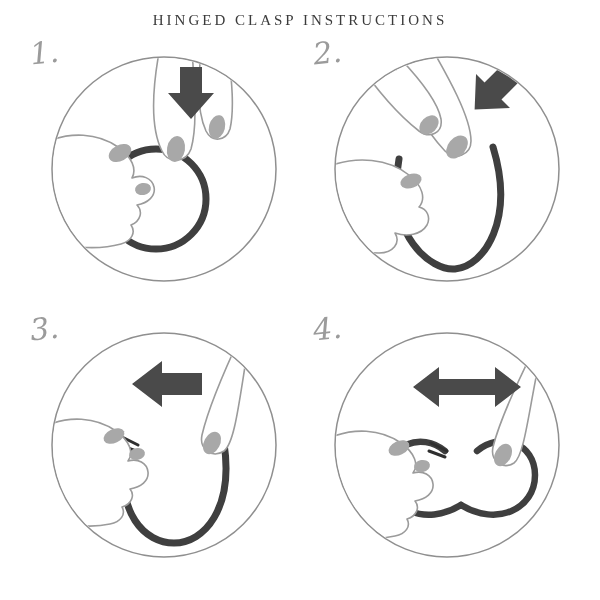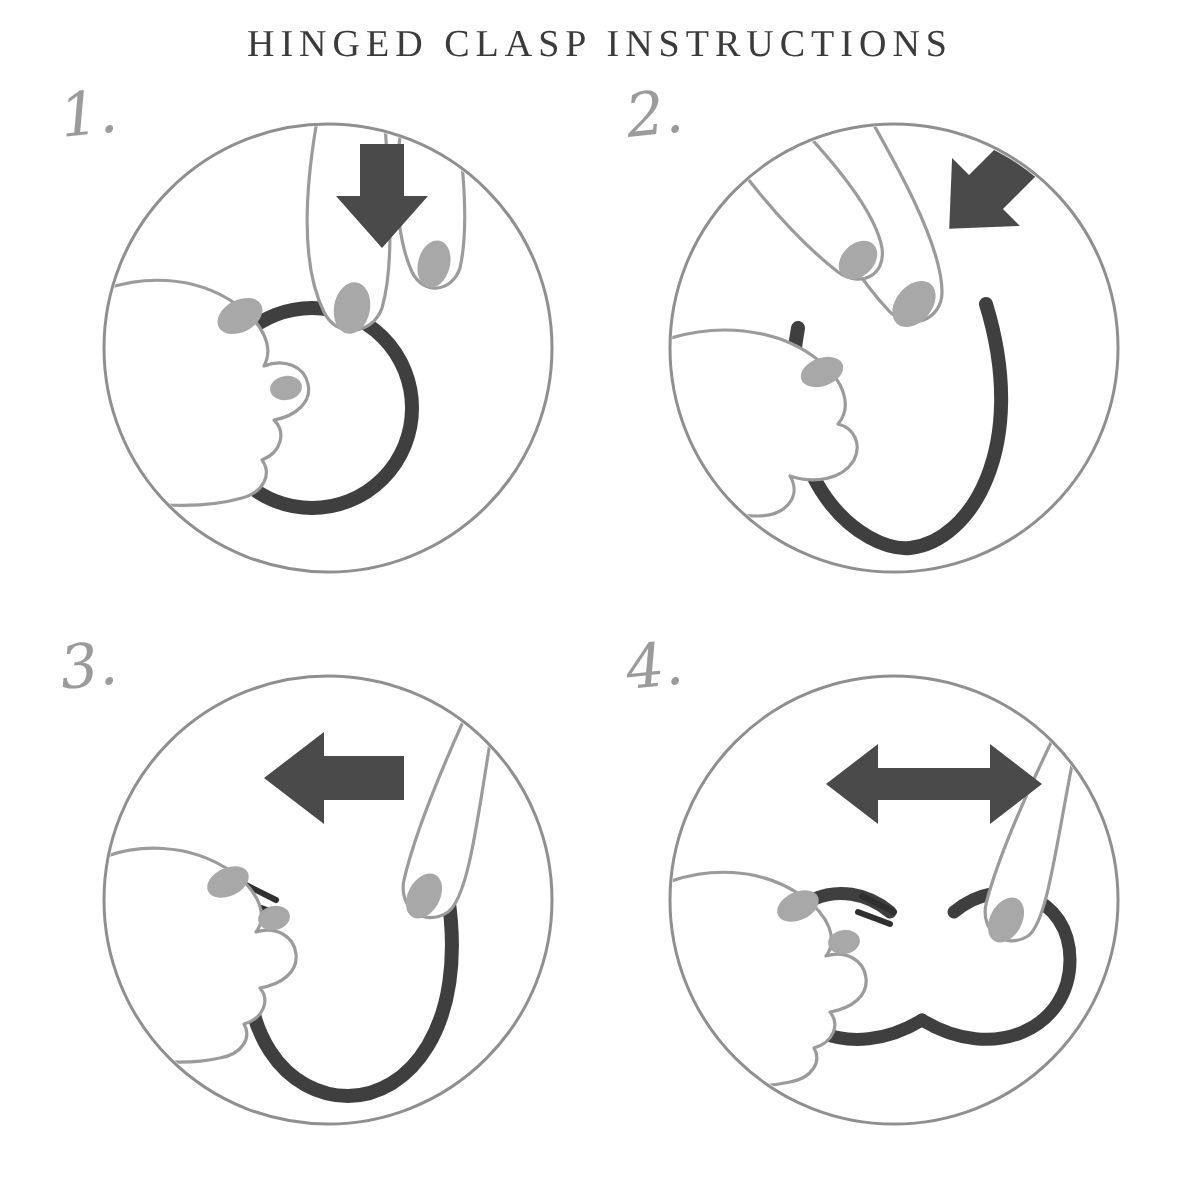--- a/index.html
+++ b/index.html
@@ -1,21 +1,21 @@
 <!DOCTYPE html>
 <html><head>
 <meta charset="utf-8">
 <style>
   html,body{margin:0;padding:0;background:#ffffff;}
   body{width:600px;height:600px;overflow:hidden;font-family:"Liberation Serif",serif;}
   .page{width:600px;height:600px;position:relative;}
   .title{
     text-align:center;
     padding-top:12px;
-    font-size:19px;
+    font-size:15px;
     letter-spacing:3px;
     color:#3b3b3b;
     font-family:"Liberation Serif",serif;
   }
   .grid{
     display:grid;
     grid-template-columns:1fr 1fr;
     column-gap:10px;
     row-gap:14px;
     padding:4px 22px 0 22px;

